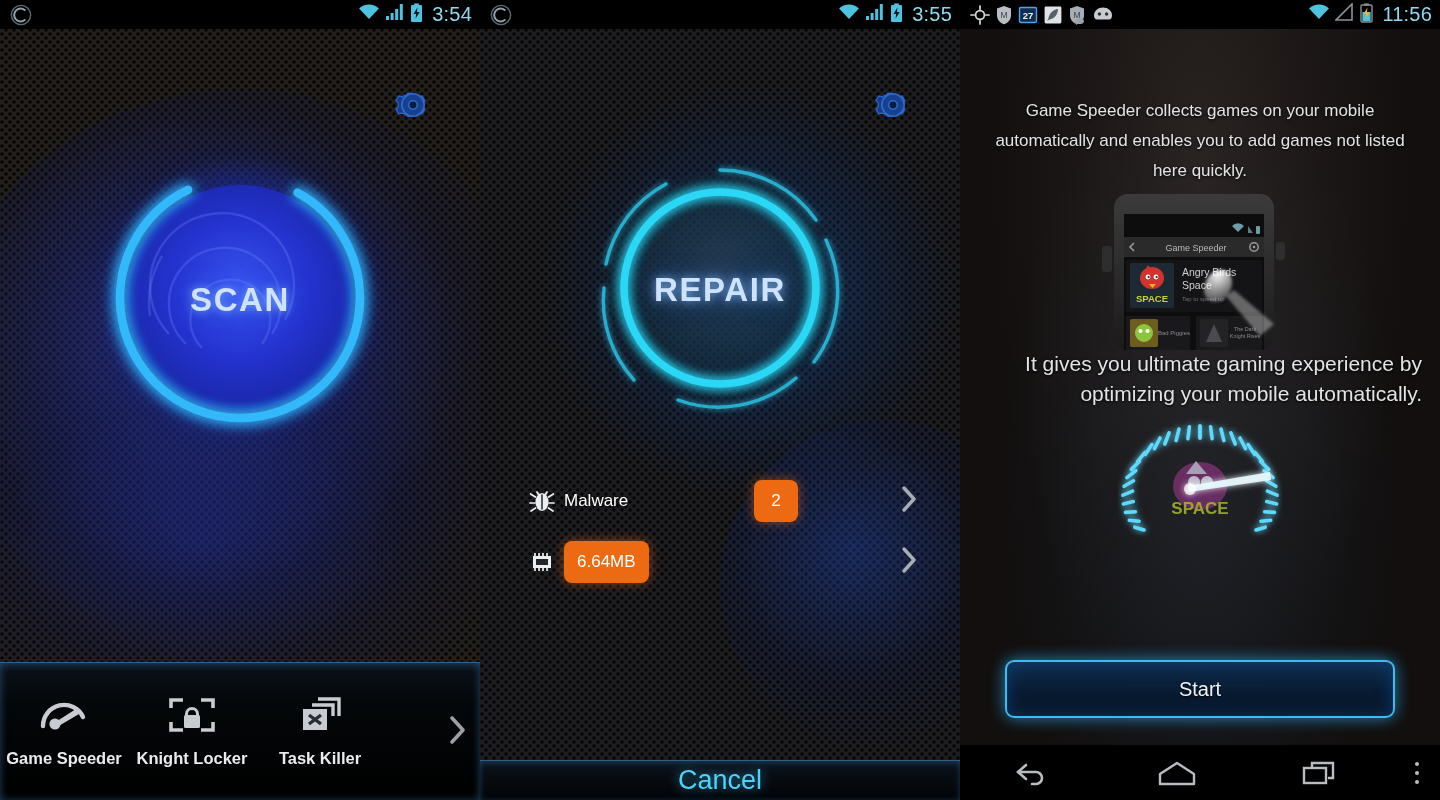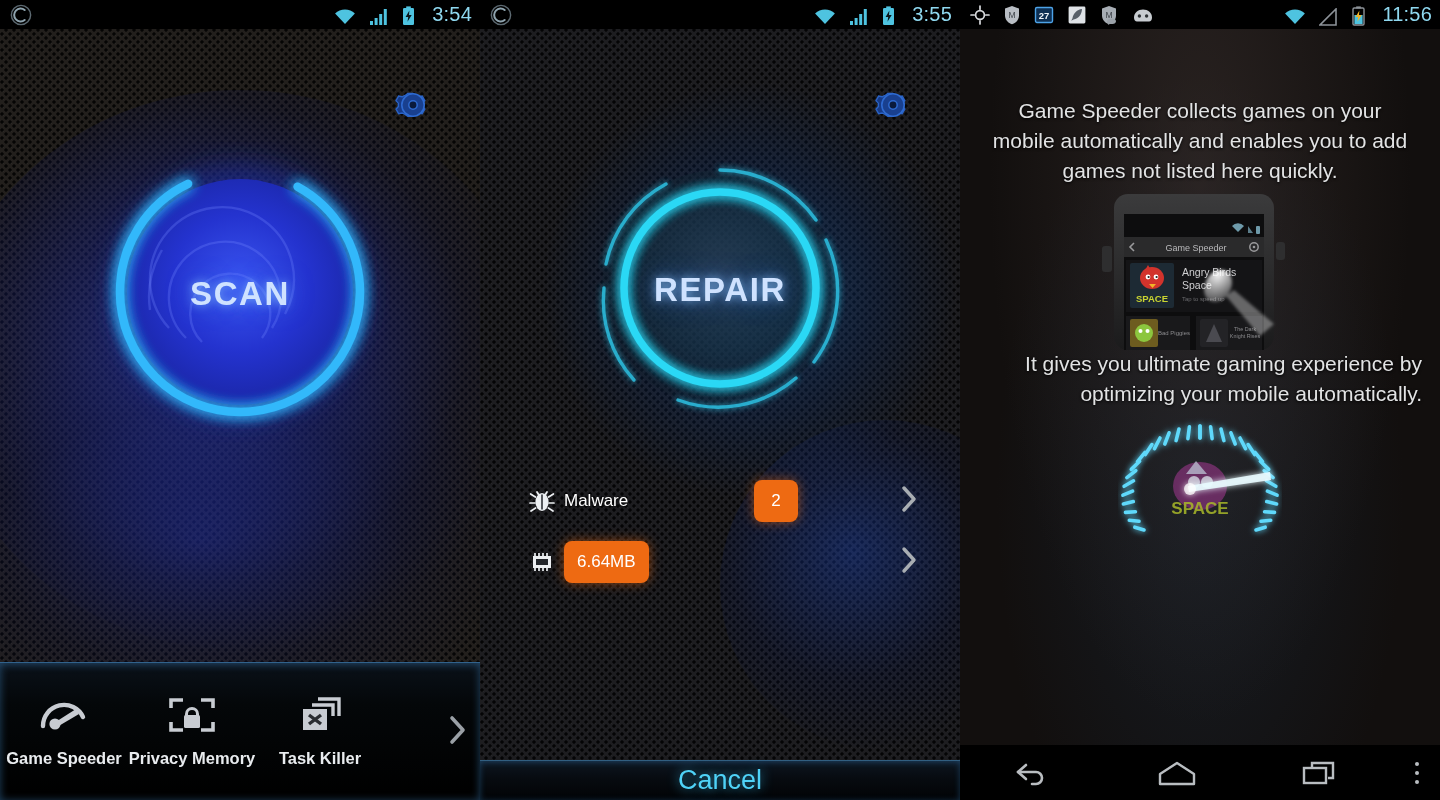--- a/index.html
+++ b/index.html
@@ -25,21 +25,21 @@
   }
   .tex-cool { background-color:#1d1d20; }
 
   
   .statusbar {
     position: absolute; top:0; left:0; width:480px; height:29px;
     background:#000; z-index:40;
     display:flex; align-items:center; justify-content:space-between;
     padding: 0 8px 0 10px;
   }
-  .sb-left, .sb-right { display:flex; align-items:flex-end; gap:13px; }
+  .sb-left, .sb-right { display:flex; align-items:flex-start; gap:5px; }
   .sb-time {
     color:#8fd8ef; font-size:20px; letter-spacing:.2px; margin-left:4px;
     font-family:"Liberation Sans", sans-serif;
   }
   .sb-ico { display:block; }
 
   
   .glow-center {
     position:absolute; border-radius:50%; pointer-events:none;
   }
@@ -122,21 +122,21 @@
   .s3 { background:#100d0d; }
   .s3-tex {
     position:absolute; inset:0;
     background:
       radial-gradient(ellipse at 50% 22%, rgba(60,50,48,.55) 0%, rgba(0,0,0,0) 62%),
       radial-gradient(ellipse at 50% 62%, rgba(30,46,64,.45) 0%, rgba(0,0,0,0) 60%),
       #120f0e;
   }
   .s3-head {
     position:absolute; left:28px; right:28px; top:96px; z-index:10;
-    text-align:center; color:#e2e3e4; font-size:21px; line-height:30px;
+    text-align:center; color:#e2e3e4; font-size:17px; line-height:30px;
     text-shadow:0 1px 3px #000;
   }
   .s3-mid {
     position:absolute; left:18px; right:18px; top:349px; z-index:10;
     text-align:right; color:#e2e3e4; font-size:21px; line-height:30px;
     text-shadow:0 1px 3px #000;
   }
   .phone-img { position:absolute; left:118px; top:190px; width:245px; height:160px; z-index:8; }
   .startbtn {
     position:absolute; left:45px; top:660px; width:390px; height:58px; z-index:12;
@@ -191,21 +191,21 @@
     <div class="gear-btn">
       <svg width="44" height="44" viewBox="0 0 44 44">
         <g fill="#163a86" stroke="#2a63c7" stroke-width="1.4">
           <path d="M22 5.5l3 2.2a15 15 0 0 1 2.6 1.1l3.6-.7 2.6 4.5-2.4 2.8a15 15 0 0 1 0 3l2.4 2.8-2.6 4.5-3.6-.7a15 15 0 0 1-2.6 1.1l-3 2.2h-5.2l-3-2.2a15 15 0 0 1-2.6-1.1l-3.6.7-2.6-4.5 2.4-2.8a15 15 0 0 1 0-3L5 12.6l2.6-4.5 3.6.7a15 15 0 0 1 2.6-1.1l3-2.2z" transform="translate(0,5)"></path>
         </g>
         <circle cx="22" cy="22" r="11.2" fill="#19408f" stroke="#2e6ad0" stroke-width="1.6"></circle>
         <circle cx="22" cy="22" r="4.2" fill="#0a1a3a" stroke="#2e6ad0" stroke-width="1.5"></circle>
       </svg>
     </div>
 
-    <div class="bigbtn" style="top:142px;text-align:center;">
+    <div class="bigbtn" style="top:148px;text-align:center;">
       <svg width="300" height="300" viewBox="0 0 300 300">
         <defs>
           <radialGradient id="scanFill" cx="50%" cy="46%" r="55%">
             <stop offset="0%" stop-color="#3a55f0"></stop>
             <stop offset="55%" stop-color="#2433cf"></stop>
             <stop offset="100%" stop-color="#1a26a6"></stop>
           </radialGradient>
           <filter id="glowA" x="-60%" y="-60%" width="220%" height="220%">
             <feGaussianBlur stdDeviation="7" result="b"></feGaussianBlur>
             <feMerge>
@@ -241,21 +241,21 @@
           <circle cx="17" cy="29" r="5.6" fill="#c8ccd2"></circle>
         </svg>
         <div class="dock-label">Game Speeder</div>
       </div>
       <div class="dock-item">
         <svg width="52" height="40" viewBox="0 0 52 40">
           <path d="M5 13V5h12M47 13V5H35M5 27v8h12M47 27v8H35" fill="none" stroke="#c8ccd2" stroke-width="3.6"></path>
           <path d="M19 19a7 7 0 0 1 14 0v3h-3v-3a4 4 0 0 0-8 0v3h-3z" fill="#c8ccd2"></path>
           <rect x="18" y="20" width="16" height="13" rx="1.6" fill="#c8ccd2"></rect>
         </svg>
-        <div class="dock-label">Privacy Memory</div>
+        <div class="dock-label">Knight Locker</div>
       </div>
       <div class="dock-item">
         <svg width="52" height="40" viewBox="0 0 52 40">
           <path d="M24 4h21v17" fill="none" stroke="#c8ccd2" stroke-width="3.4"></path>
           <path d="M18 10h21v11" fill="none" stroke="#c8ccd2" stroke-width="3.4"></path>
           <rect x="9" y="14" width="24" height="21" fill="#c8ccd2"></rect>
           <path d="M15 20l12 9M27 20l-12 9" stroke="#2a2d31" stroke-width="3.4"></path>
         </svg>
         <div class="dock-label">Task Killer</div>
       </div>
@@ -561,20 +561,23 @@
           <text x="82" y="102" font-size="17" font-weight="bold" font-family="Liberation Sans, sans-serif" fill="#b8c92a" text-anchor="middle" opacity=".85">SPACE</text>
         </g>
 
         <g filter="url(#spG)">
           <path d="M70 74 L152 60 L153 68 L71 80 Z" fill="#e9fbff" opacity=".9"></path>
           <circle cx="72" cy="77" r="6" fill="#ffffff" opacity=".75"></circle>
         </g>
       </svg>
     </div>
 
+    <div class="startbtn">
+      <span class="t">Start</span>
+    </div>
 
     <div class="navbar">
       <div class="nav-btn">
         <svg width="36" height="30" viewBox="0 0 36 30">
           <path d="M12 7L4 14l8 7" fill="none" stroke="#b9bdc1" stroke-width="2.6" stroke-linecap="round" stroke-linejoin="round"></path>
           <path d="M4 14h18a6 6 0 0 1 0 12h-4" fill="none" stroke="#b9bdc1" stroke-width="2.6" stroke-linecap="round"></path>
         </svg>
       </div>
       <div class="nav-btn">
         <svg width="42" height="28" viewBox="0 0 42 28">

